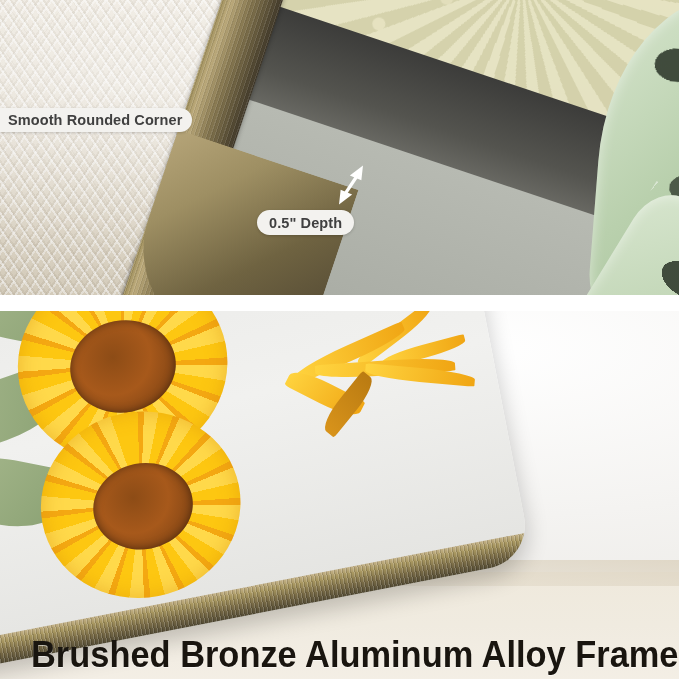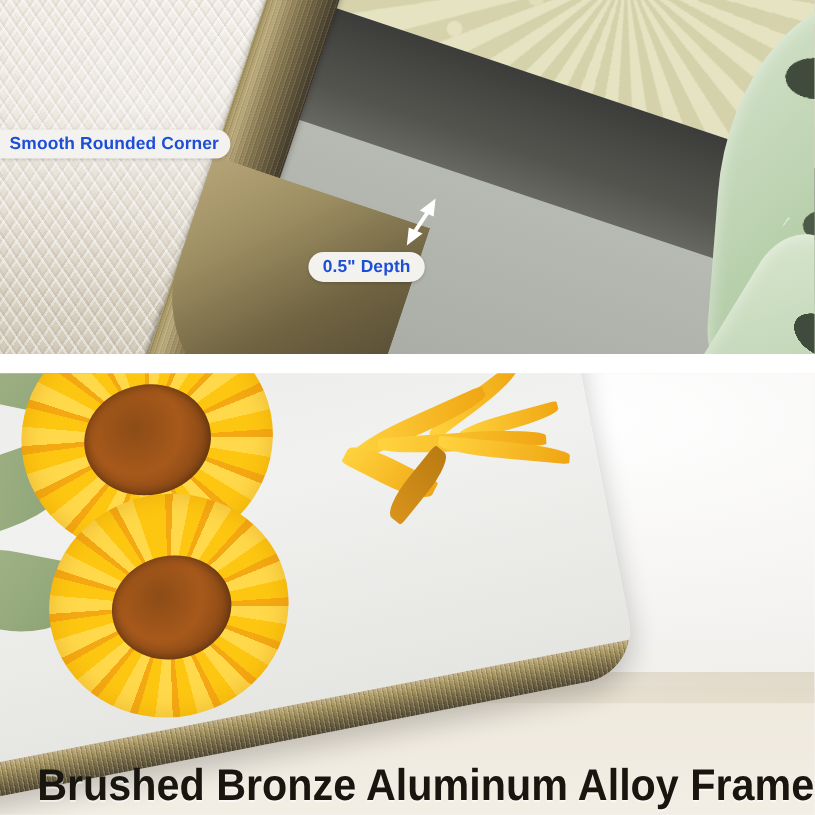--- a/index.html
+++ b/index.html
@@ -84,21 +84,21 @@
   .bar-left   { left:0; top:0; width:58px; height:560px; background:linear-gradient(90deg,#a2925f 0%, #bdab7c 16%, #8a7b53 46%, #60553a 78%, #41392a 100%); }
   .corner-round { position:absolute; left:0; bottom:0; width:190px; height:190px;
      border-left:58px solid transparent; border-bottom:58px solid transparent;
      border-radius:0 0 0 96px;
      background:
        linear-gradient(#0000,#0000) padding-box,
        linear-gradient(135deg,#b5a478 0%, #9e8f63 26%, #6f6341 58%, #4a4130 100%) border-box; }
   .bronze-inner-line { position:absolute; background:rgba(255,245,210,.40); height:1px; }
 
   
-  .pill { position:absolute; background:#f3f2ef; color:#1d4ed8;
+  .pill { position:absolute; background:#f3f2ef; color:#404040;
      font-weight:600; letter-spacing:.1px; white-space:nowrap;
      display:flex; align-items:center; justify-content:center;
      box-shadow:0 1px 3px rgba(0,0,0,.18); }
   .pill-corner { left:0; top:108px; height:24px; padding:0 10px 0 8px;
      border-radius:0 12px 12px 0; font-size:14.5px; }
   .pill-depth { left:257px; top:210px; height:25px; padding:0 12px;
      border-radius:13px; font-size:14.5px; }
 
   .arrow-depth { position:absolute; left:334px; top:165px; width:34px; height:40px; }
 

